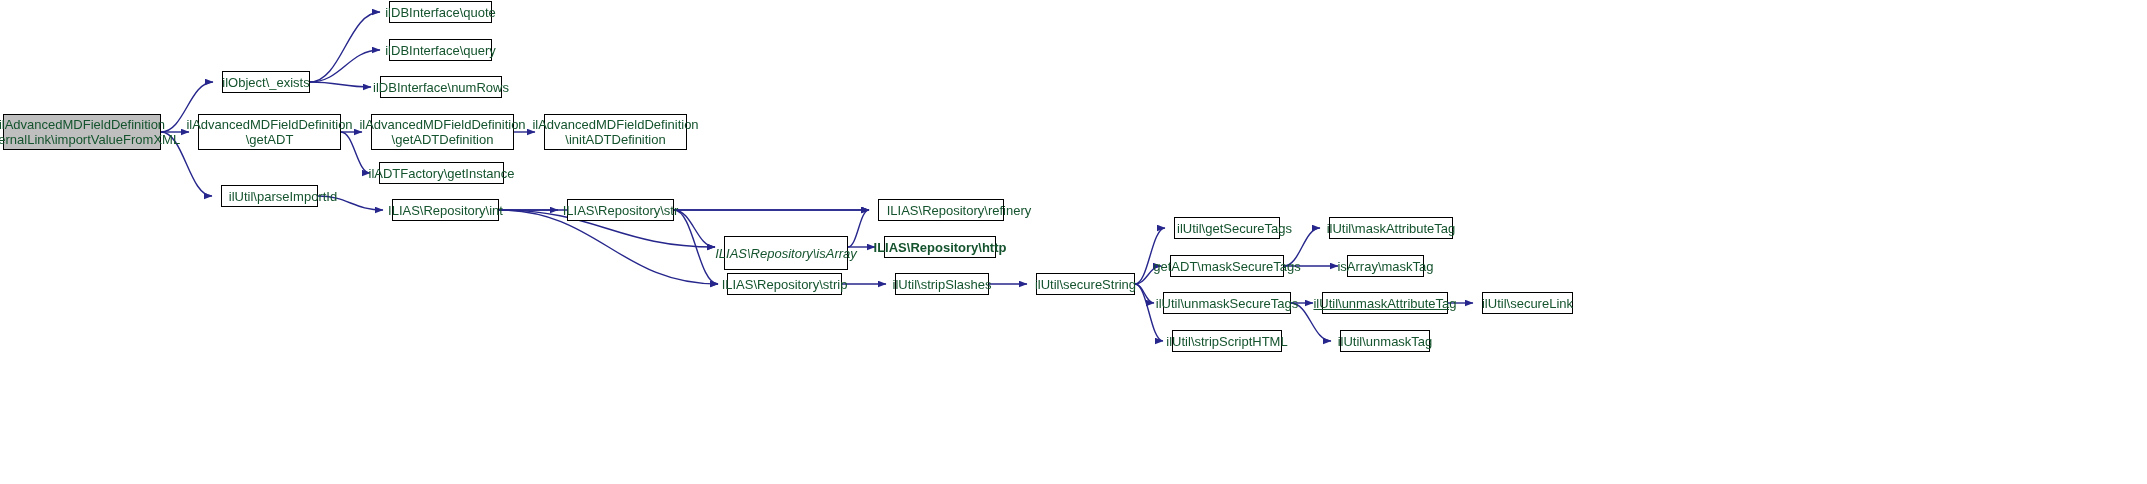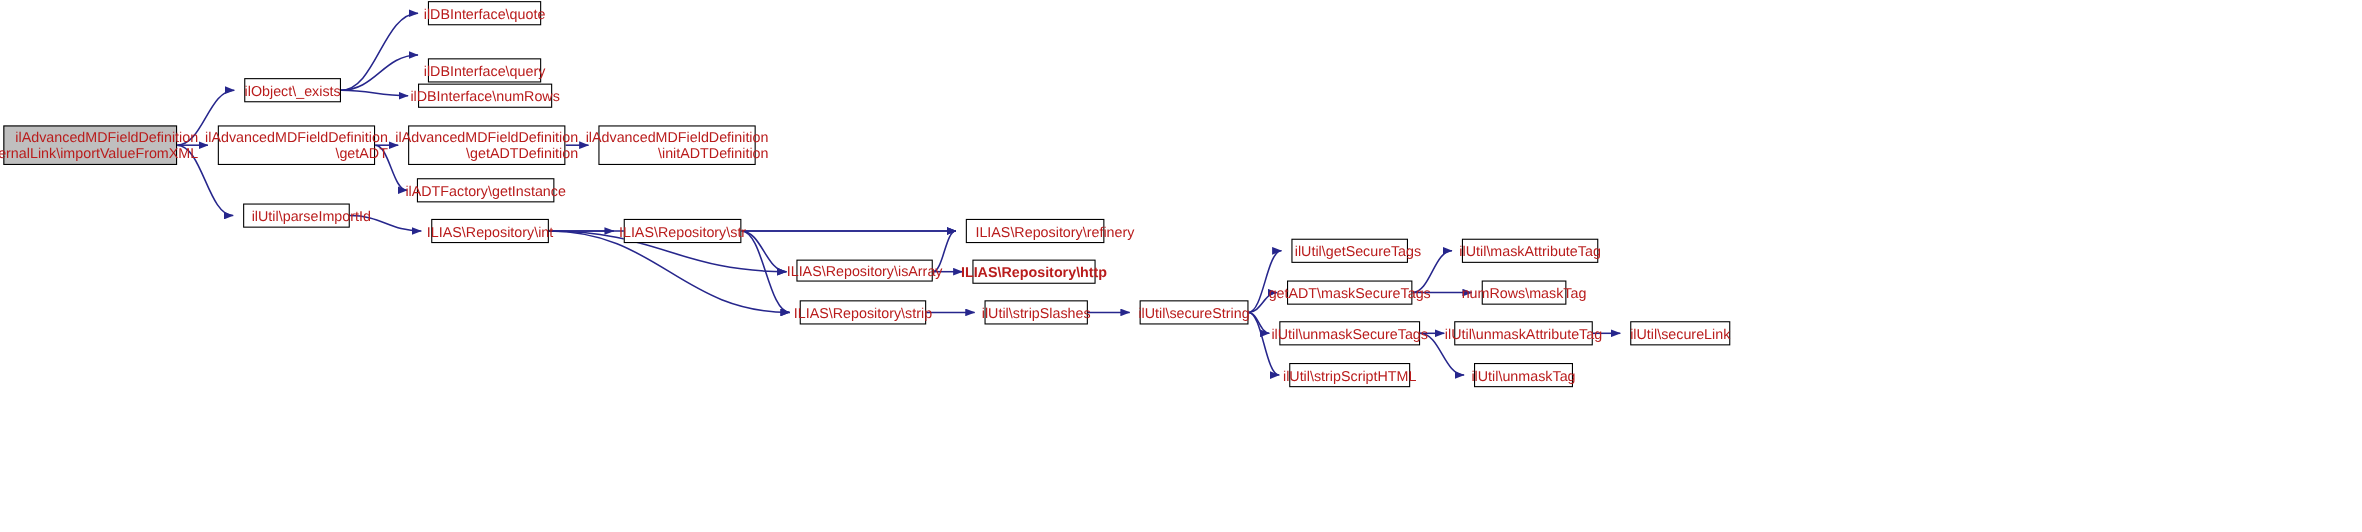--- a/index.html
+++ b/index.html
@@ -21,25 +21,25 @@
     top: 0;
     width: 2147px;
     height: 484px;
     pointer-events: none;
   }
   .node {
     position: absolute;
     box-sizing: border-box;
     border: 1px solid #000000;
     background: #ffffff;
-    color: #b91c1c;
+    color: #14532d;
     display: flex;
     align-items: center;
     justify-content: center;
-    text-align: right;
+    text-align: center;
     font-size: 13px;
     line-height: 15px;
     white-space: pre-line;
     padding: 0 4px;
     z-index: 2;
   }
   .node.root {
     background: #bfbfbf;
     border: 1px solid #000000;
   }
@@ -88,38 +88,38 @@
       </g>
   </svg>
   <div id="node-layer">
       <div class="node root" style="left: 3px; top: 114px; width: 158px; height: 36px;">ilAdvancedMDFieldDefinition
 InternalLink\importValueFromXML</div>
       <div class="node" style="left: 222px; top: 71px; width: 88px; height: 22px;">ilObject\_exists</div>
       <div class="node" style="left: 198px; top: 114px; width: 143px; height: 36px;">ilAdvancedMDFieldDefinition
 \getADT</div>
       <div class="node" style="left: 221px; top: 185px; width: 97px; height: 22px; padding-left: 31px;">ilUtil\parseImportId</div>
       <div class="node" style="left: 389px; top: 1px; width: 103px; height: 22px;">ilDBInterface\quote</div>
-      <div class="node" style="left: 389px; top: 53px; width: 103px; height: 22px;">ilDBInterface\query</div>
+      <div class="node" style="left: 389px; top: 39px; width: 103px; height: 22px;">ilDBInterface\query</div>
       <div class="node" style="left: 380px; top: 76px; width: 122px; height: 22px;">ilDBInterface\numRows</div>
       <div class="node" style="left: 371px; top: 114px; width: 143px; height: 36px;">ilAdvancedMDFieldDefinition
 \getADTDefinition</div>
       <div class="node" style="left: 379px; top: 162px; width: 125px; height: 22px;">ilADTFactory\getInstance</div>
       <div class="node" style="left: 544px; top: 114px; width: 143px; height: 36px;">ilAdvancedMDFieldDefinition
 \initADTDefinition</div>
       <div class="node" style="left: 392px; top: 199px; width: 107px; height: 22px;">ILIAS\Repository\int</div>
       <div class="node" style="left: 567px; top: 199px; width: 107px; height: 22px;">ILIAS\Repository\str</div>
-      <div class="node" style="left: 724px; top: 236px; width: 124px; height: 20px;">ILIAS\Repository\isArray</div>
+      <div class="node" style="left: 724px; top: 236px; width: 124px; height: 34px; font-style: italic;">ILIAS\Repository\isArray</div>
       <div class="node" style="left: 727px; top: 273px; width: 115px; height: 22px;">ILIAS\Repository\strip</div>
       <div class="node" style="left: 878px; top: 199px; width: 126px; height: 22px; padding-left: 40px;">ILIAS\Repository\refinery</div>
       <div class="node" style="left: 884px; top: 236px; width: 112px; height: 22px; font-weight: bold;">ILIAS\Repository\http</div>
       <div class="node" style="left: 895px; top: 273px; width: 94px; height: 22px;">ilUtil\stripSlashes</div>
       <div class="node" style="left: 1036px; top: 273px; width: 99px; height: 22px;">ilUtil\secureString</div>
       <div class="node" style="left: 1174px; top: 217px; width: 106px; height: 22px; padding-left: 19px;">ilUtil\getSecureTags</div>
       <div class="node" style="left: 1170px; top: 255px; width: 114px; height: 22px;">getADT\maskSecureTags</div>
       <div class="node" style="left: 1163px; top: 292px; width: 128px; height: 22px;">ilUtil\unmaskSecureTags</div>
       <div class="node" style="left: 1172px; top: 330px; width: 110px; height: 22px;">ilUtil\stripScriptHTML</div>
       <div class="node" style="left: 1329px; top: 217px; width: 124px; height: 22px;">ilUtil\maskAttributeTag</div>
-      <div class="node" style="left: 1347px; top: 255px; width: 77px; height: 22px;">numRows\maskTag</div>
-      <div class="node" style="left: 1322px; top: 292px; width: 126px; height: 22px;">ilUtil\unmaskAttributeTag</div>
+      <div class="node" style="left: 1347px; top: 255px; width: 77px; height: 22px;">isArray\maskTag</div>
+      <div class="node" style="left: 1322px; top: 292px; width: 126px; height: 22px; text-decoration: underline;">ilUtil\unmaskAttributeTag</div>
       <div class="node" style="left: 1340px; top: 330px; width: 90px; height: 22px;">ilUtil\unmaskTag</div>
       <div class="node" style="left: 1482px; top: 292px; width: 91px; height: 22px;">ilUtil\secureLink</div>
     </div>
 </div>
 
 </body></html>

